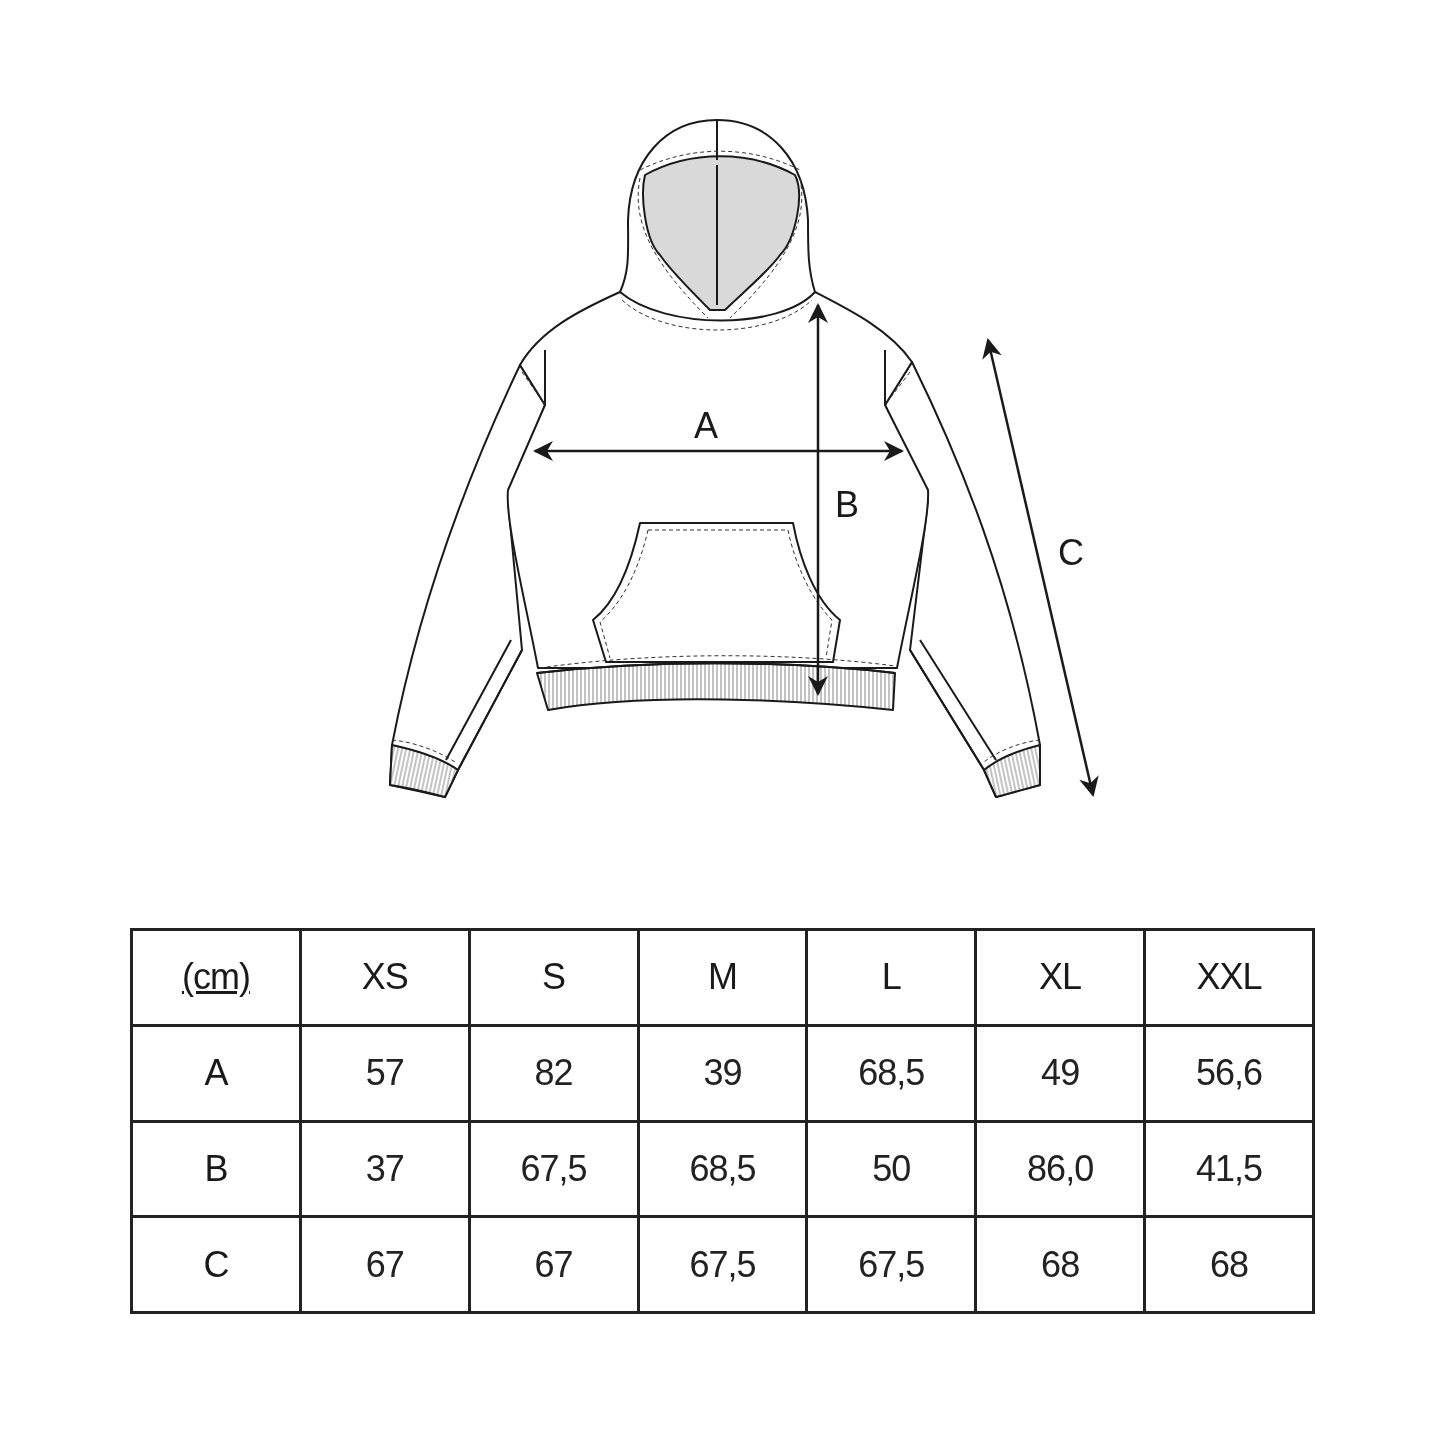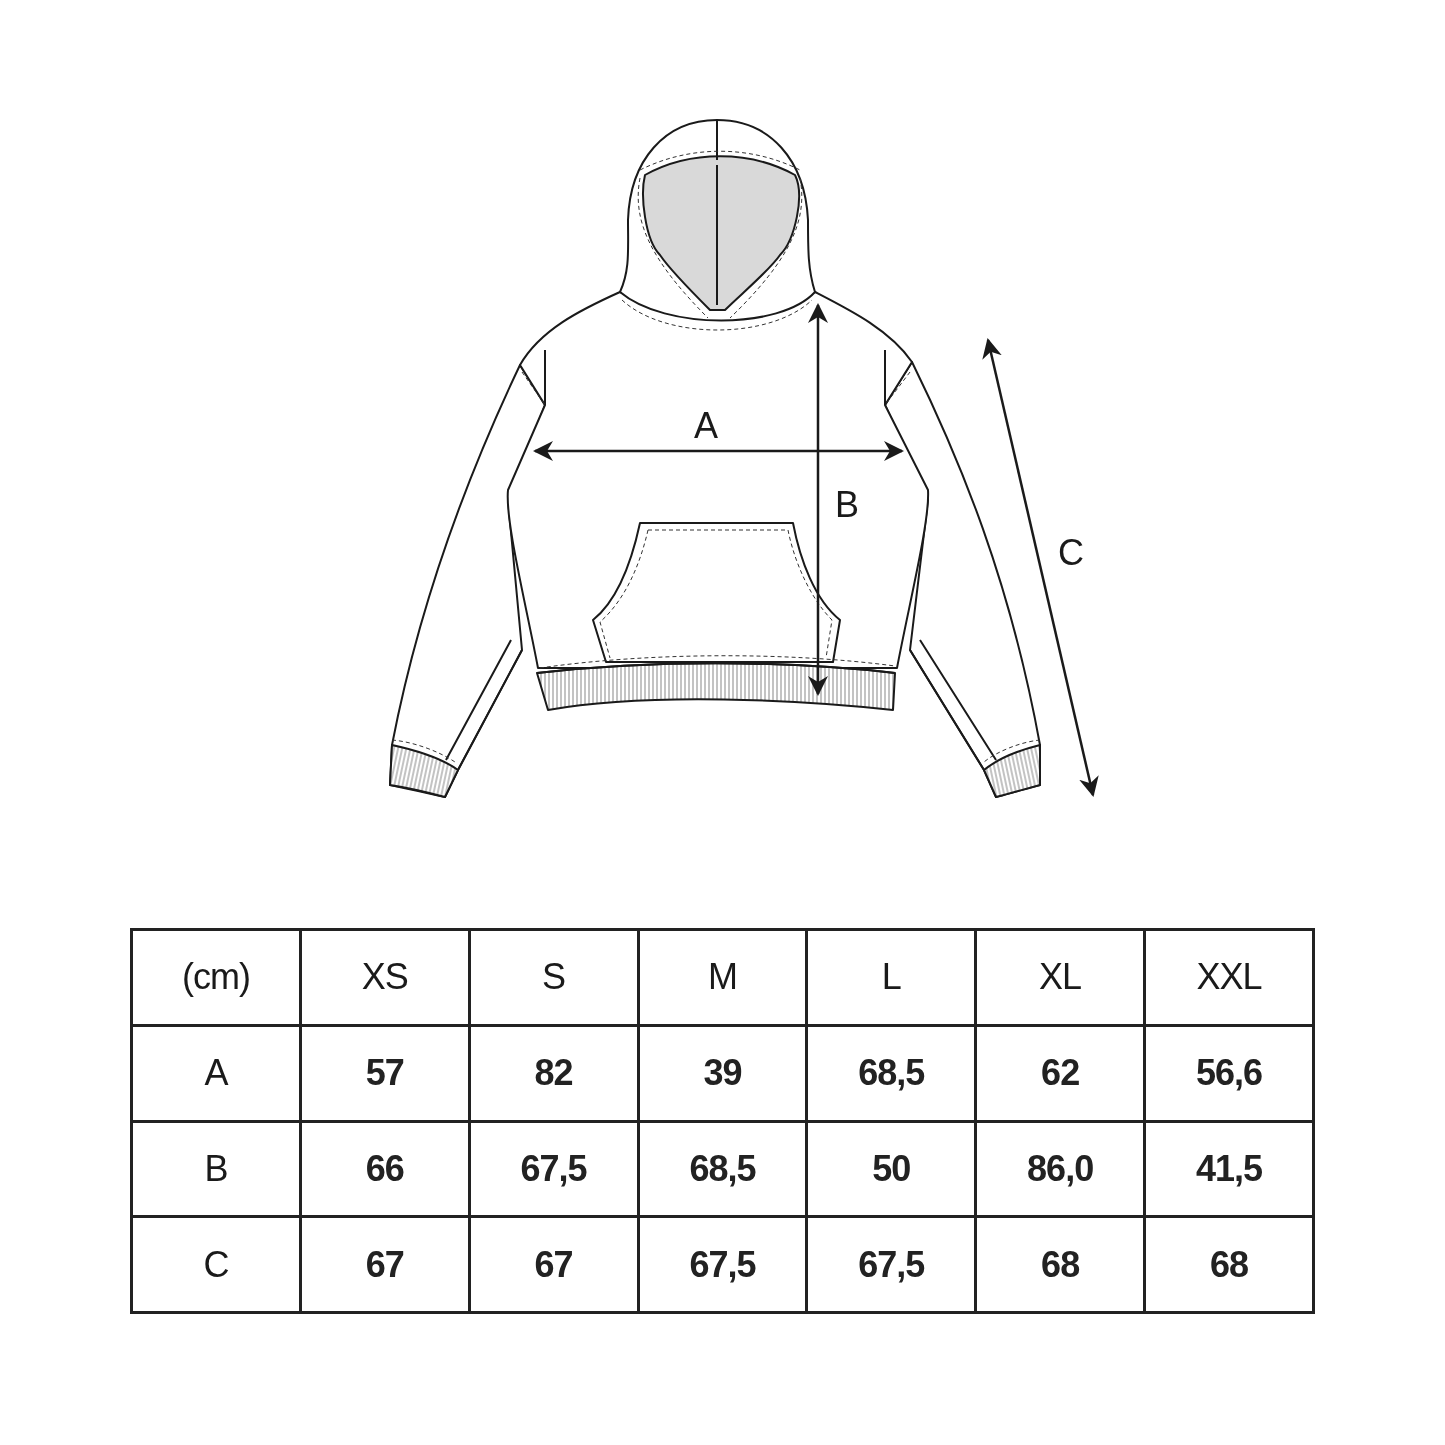--- a/index.html
+++ b/index.html
@@ -1,21 +1,21 @@
 <!DOCTYPE html>
 <html><head>
 <meta charset="utf-8">
 <style>
   html, body { margin:0; padding:0; background:#ffffff; }
   body { width:1445px; height:1445px; position:relative; overflow:hidden; font-family:"Liberation Sans", sans-serif; color:#1a1a1a; }
   #diagram { position:absolute; left:0; top:0; width:1445px; height:900px; }
   .dim-label { position:absolute; font-family:"Liberation Sans", sans-serif; font-size:36px; font-weight:300; color:#1a1a1a; line-height:1; }
   #size-table { position:absolute; left:130px; top:928px; width:1185px; height:386px; border-collapse:collapse; table-layout:fixed; }
   #size-table td { border:3px solid #222; text-align:center; vertical-align:middle; font-family:"Liberation Sans", sans-serif; font-size:36px; color:#1a1a1a; height:90px; padding:0; letter-spacing:-1px; }
-  #size-table td.num { font-weight:bold; color:#222; }
+  #size-table td.num { font-weight:normal; color:#222; }
 </style>
 </head>
 <body>
 
 <div id="diagram">
   <svg width="1445" height="900" viewBox="0 0 1445 900">
     <defs>
       <pattern id="rib" width="4" height="10" patternUnits="userSpaceOnUse">
         <rect width="4" height="10" fill="#fff"></rect>
         <line x1="1" y1="0" x2="1" y2="10" stroke="#888" stroke-width="1"></line>
@@ -78,40 +78,40 @@
   </svg>
 
   <span class="dim-label" style="left:694px;top:408px;">A</span>
   <span class="dim-label" style="left:835px;top:487px;">B</span>
   <span class="dim-label" style="left:1058px;top:535px;">C</span>
 </div>
 
 <table id="size-table">
   <tbody>
       <tr>
-    <td style="font-weight:300;">(cm)</td>
+    <td style="font-weight:300;text-decoration:underline;">(cm)</td>
     <td>XS</td>
     <td>S</td>
     <td>M</td>
     <td>L</td>
     <td>XL</td>
     <td>XXL</td>
   </tr>
   <tr>
     <td>A</td>
     <td class="num">57</td>
     <td class="num">82</td>
     <td class="num">39</td>
     <td class="num">68,5</td>
-    <td class="num">62</td>
+    <td class="num">49</td>
     <td class="num">56,6</td>
   </tr>
   <tr>
     <td>B</td>
-    <td class="num">66</td>
+    <td class="num">37</td>
     <td class="num">67,5</td>
     <td class="num">68,5</td>
     <td class="num">50</td>
     <td class="num">86,0</td>
     <td class="num">41,5</td>
   </tr>
   <tr>
     <td>C</td>
     <td class="num">67</td>
     <td class="num">67</td>

